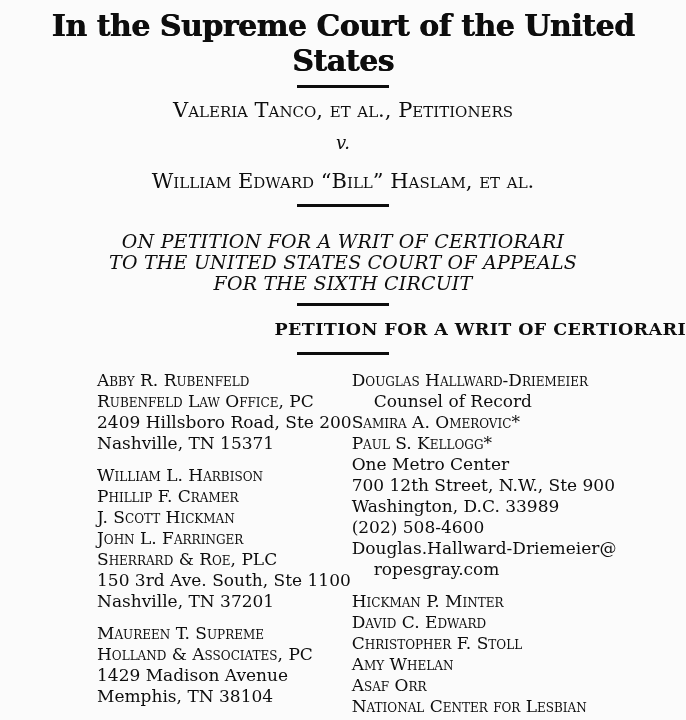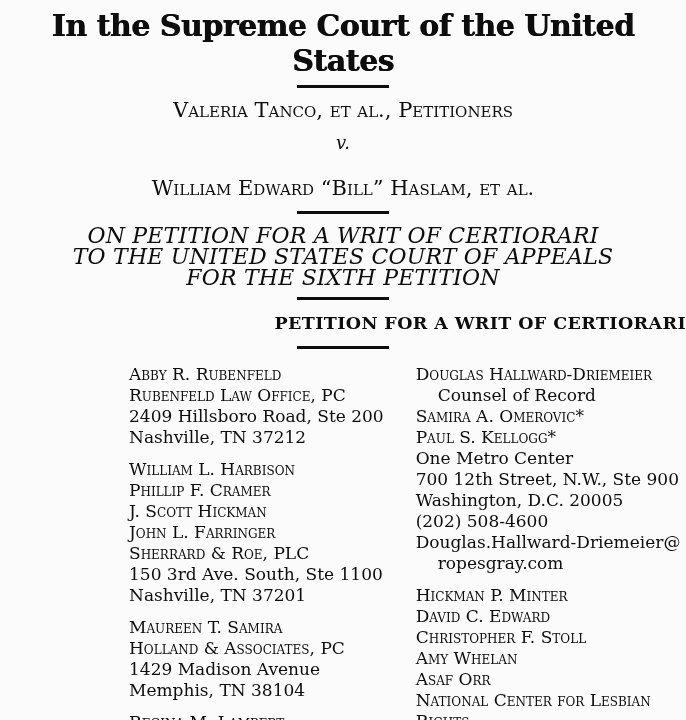--- a/index.html
+++ b/index.html
@@ -36,27 +36,27 @@
     font-size: 21px;
     line-height: 23px;
   }
   .petitioners { margin-top: 11px; }
   .versus {
     text-align: center;
     font-style: italic;
     font-size: 18px;
     margin-top: 10px;
   }
-  .respondents { margin-top: 24px; }
+  .respondents { margin-top: 17px; }
 
   .origin {
-    margin-top: 11px;
+    margin-top: 24px;
     text-align: center;
     font-style: italic;
-    font-size: 22px;
+    font-size: 19px;
     line-height: 21px;
     letter-spacing: 0.2px;
   }
 
   .doc-heading {
     margin-top: 13px;
     text-align: right;
     font-weight: bold;
     font-size: 17.5px;
     letter-spacing: 0.4px;
@@ -64,21 +64,21 @@
 
   .columns {
     display: flex;
     margin-top: 15px;
     padding-left: 97px;
     padding-right: 20px;
   }
   .col-left  { flex: 0 0 240px; }
   .col-right { flex: 1; }
 
-  .block { margin-bottom: 11px; margin-left: 32px; }
+  .block { margin-bottom: 11px; }
   .line {
     font-size: 17px;
     line-height: 21px;
     white-space: nowrap;
   }
   .sc     { font-variant: small-caps; }
   .it     { }
   .indent { padding-left: 22px; }
 </style>
 </head>
@@ -90,67 +90,67 @@
   <div class="rule rule-1"></div>
 
   <div class="party petitioners">Valeria Tanco, et al., Petitioners</div>
   <div class="versus">v.</div>
   <div class="party respondents">William Edward “Bill” Haslam, et al.</div>
   <div class="rule rule-2"></div>
 
   <div class="origin">
     <div class="origin-line">ON PETITION FOR A WRIT OF CERTIORARI</div>
     <div class="origin-line">TO THE UNITED STATES COURT OF APPEALS</div>
-    <div class="origin-line">FOR THE SIXTH PETITION</div>
+    <div class="origin-line">FOR THE SIXTH CIRCUIT</div>
   </div>
   <div class="rule rule-3"></div>
 
   <div class="doc-heading">PETITION FOR A WRIT OF CERTIORARI</div>
   <div class="rule rule-4"></div>
 
   <div class="columns">
 
     <div class="col-left">
       <div class="block">
         <div class="line sc">Abby R. Rubenfeld</div>
         <div class="line sc">Rubenfeld Law Office, PC</div>
         <div class="line">2409 Hillsboro Road, Ste 200</div>
-        <div class="line">Nashville, TN 37212</div>
+        <div class="line">Nashville, TN 15371</div>
       </div>
       <div class="block">
         <div class="line sc">William L. Harbison</div>
         <div class="line sc">Phillip F. Cramer</div>
         <div class="line sc">J. Scott Hickman</div>
         <div class="line sc">John L. Farringer</div>
         <div class="line sc">Sherrard &amp; Roe, PLC</div>
         <div class="line">150 3rd Ave. South, Ste 1100</div>
         <div class="line">Nashville, TN 37201</div>
       </div>
       <div class="block">
-        <div class="line sc">Maureen T. Samira</div>
+        <div class="line sc">Maureen T. Supreme</div>
         <div class="line sc">Holland &amp; Associates, PC</div>
         <div class="line">1429 Madison Avenue</div>
         <div class="line">Memphis, TN 38104</div>
       </div>
       <div class="block">
         <div class="line sc">Regina M. Lambert</div>
         <div class="line">7010 Stone Mill Drive</div>
 
       </div>
     </div>
 
     <div class="col-right">
       <div class="block">
         <div class="line sc">Douglas Hallward-Driemeier</div>
         <div class="line it indent">Counsel of Record</div>
         <div class="line sc">Samira A. Omerovic*</div>
         <div class="line sc">Paul S. Kellogg*</div>
         <div class="line">One Metro Center</div>
         <div class="line">700 12th Street, N.W., Ste 900</div>
-        <div class="line">Washington, D.C. 20005</div>
+        <div class="line">Washington, D.C. 33989</div>
         <div class="line">(202) 508-4600</div>
         <div class="line it">Douglas.Hallward-Driemeier@</div>
         <div class="line it indent">ropesgray.com</div>
       </div>
       <div class="block">
         <div class="line sc">Hickman P. Minter</div>
         <div class="line sc">David C. Edward</div>
         <div class="line sc">Christopher F. Stoll</div>
         <div class="line sc">Amy Whelan</div>
         <div class="line sc">Asaf Orr</div>

